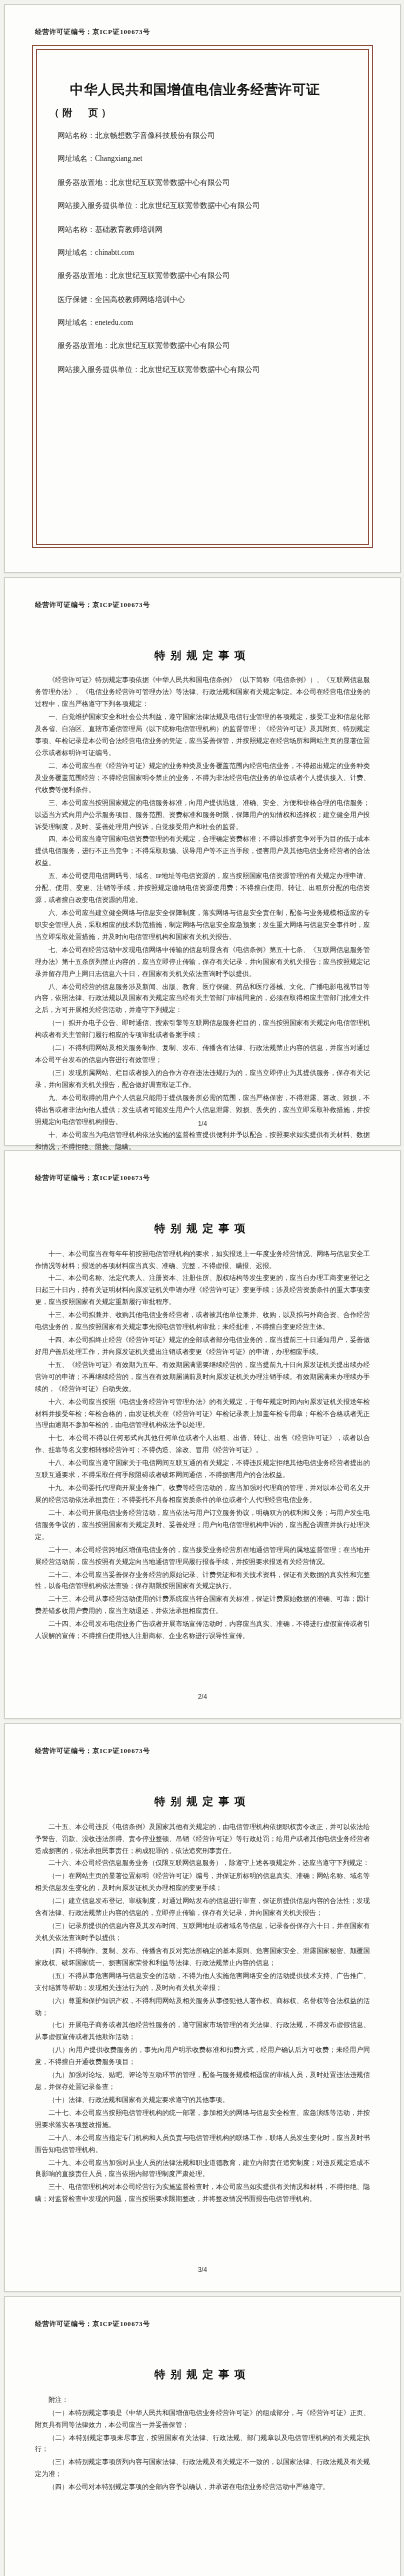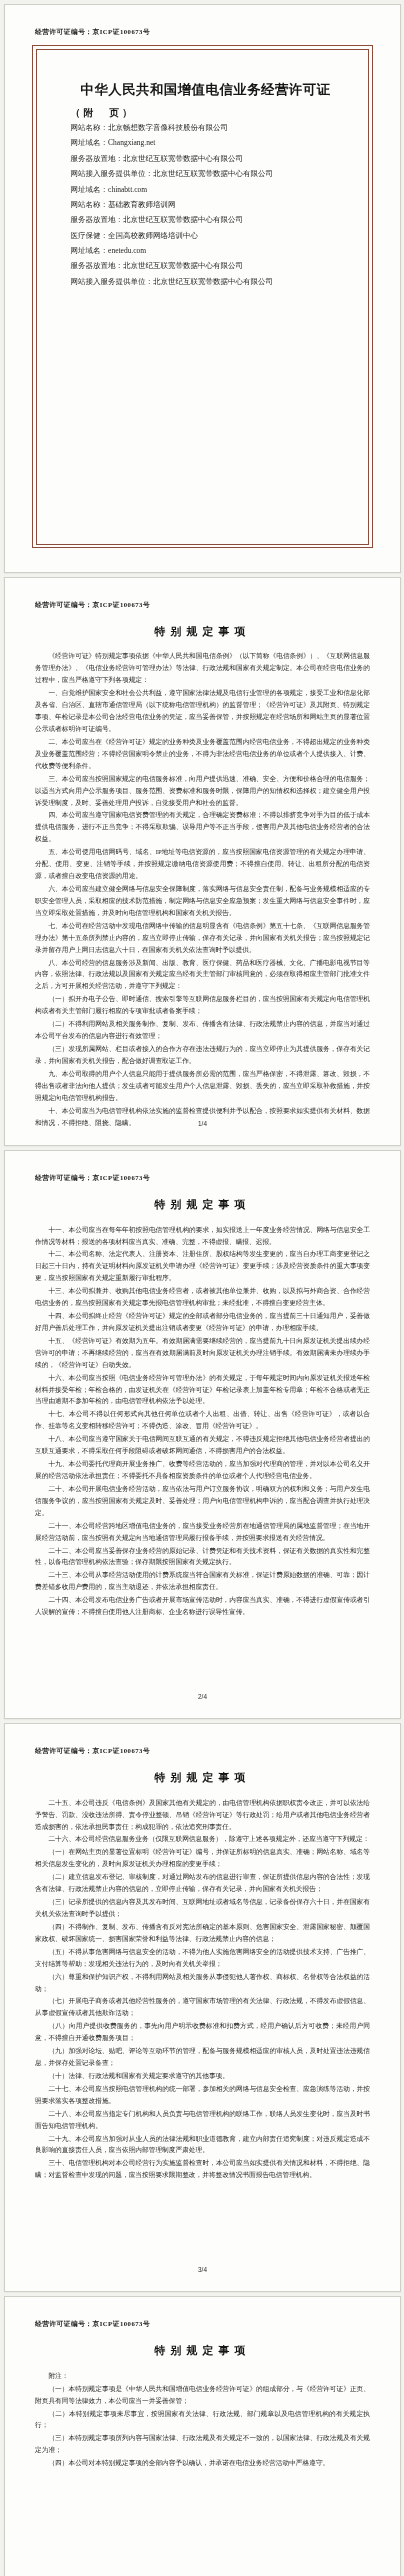--- a/index.html
+++ b/index.html
@@ -46,21 +46,21 @@
     left:27px;
     right:27px;
     bottom:24px;
     border:1.5px solid var(--frame-color);
     padding:2.6px;
   }
   .cert-inner{
     border:0.5px solid var(--frame-color);
     width:100%;
     height:100%;
-    padding:24px 28px 0 34px;
+    padding:24px 28px 0 13px;
   }
   .cert-title{
     margin:7.2px 0 0 0;
     text-align:center;
     font-size:13.4px;
     font-weight:bold;
     letter-spacing:0.5px;
     color:#161616;
   }
   .cert-subtitle{
@@ -72,29 +72,29 @@
     color:#1a1a1a;
   }
   .cert-intro{
     margin:14.4px 0 0 0;
     font-size:7.5px;
     line-height:2.05;
     color:var(--text-color);
     text-align:justify;
   }
   .cert-line{
-    margin:0;
+    margin:8px;
     font-size:7.5px;
     line-height:2.05;
     color:var(--text-color);
     text-align:justify;
   }
   
   .sp-title{
-    margin:47px 0 0 0;
+    margin:71px 0 0 0;
     text-align:center;
     font-size:10.8px;
     font-weight:bold;
     letter-spacing:5.2px;
     color:#161616;
   }
   .sp-body{
     margin:11.3px 30px 0 30px;
   }
   .sp-para{
@@ -132,23 +132,23 @@
         <div class="cert-lines">
 
             <p class="cert-line">网站名称：北京畅想数字音像科技股份有限公司</p>
 
             <p class="cert-line">网址域名：Changxiang.net</p>
 
             <p class="cert-line">服务器放置地：北京世纪互联宽带数据中心有限公司</p>
 
             <p class="cert-line">网站接入服务提供单位：北京世纪互联宽带数据中心有限公司</p>
 
+            <p class="cert-line">网站名称：基础教育教师培训网</p>
+
             <p class="cert-line">网址域名：chinabtt.com</p>
-
-            <p class="cert-line">网站名称：基础教育教师培训网</p>
 
             <p class="cert-line">服务器放置地：北京世纪互联宽带数据中心有限公司</p>
 
 
             <p class="cert-line">医疗保健：全国高校教师网络培训中心</p>
 
             <p class="cert-line">网址域名：enetedu.com</p>
 
             <p class="cert-line">服务器放置地：北京世纪互联宽带数据中心有限公司</p>
 

